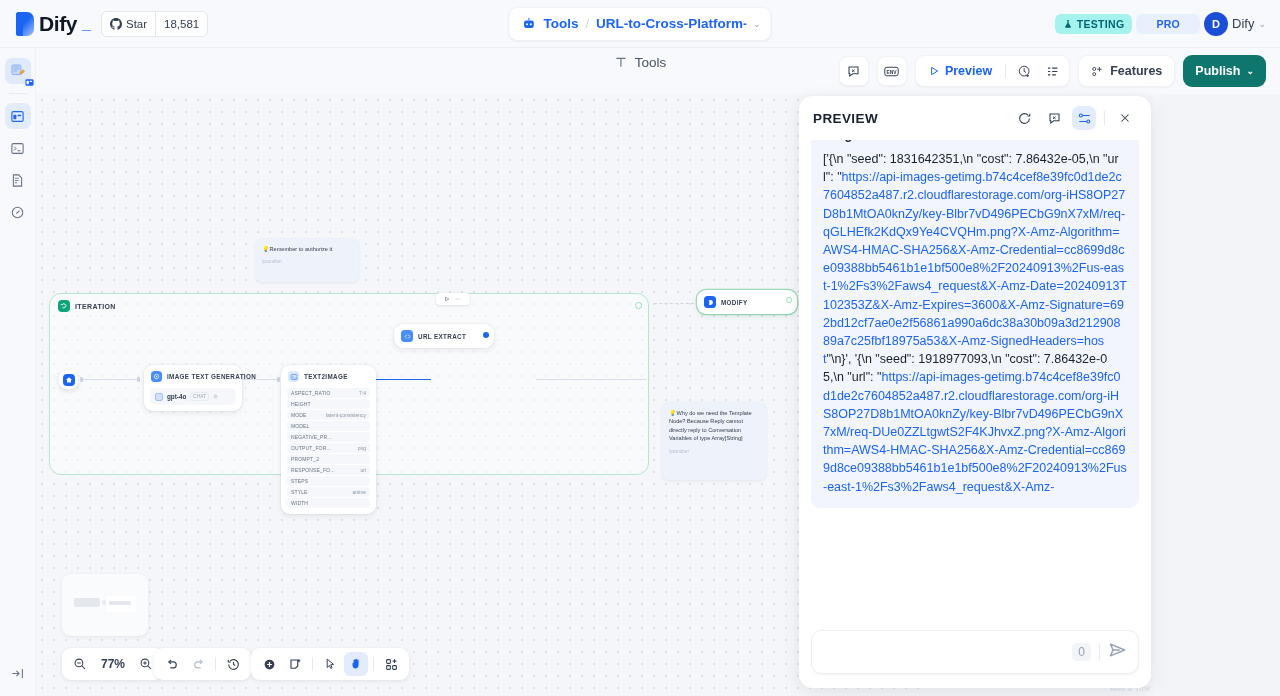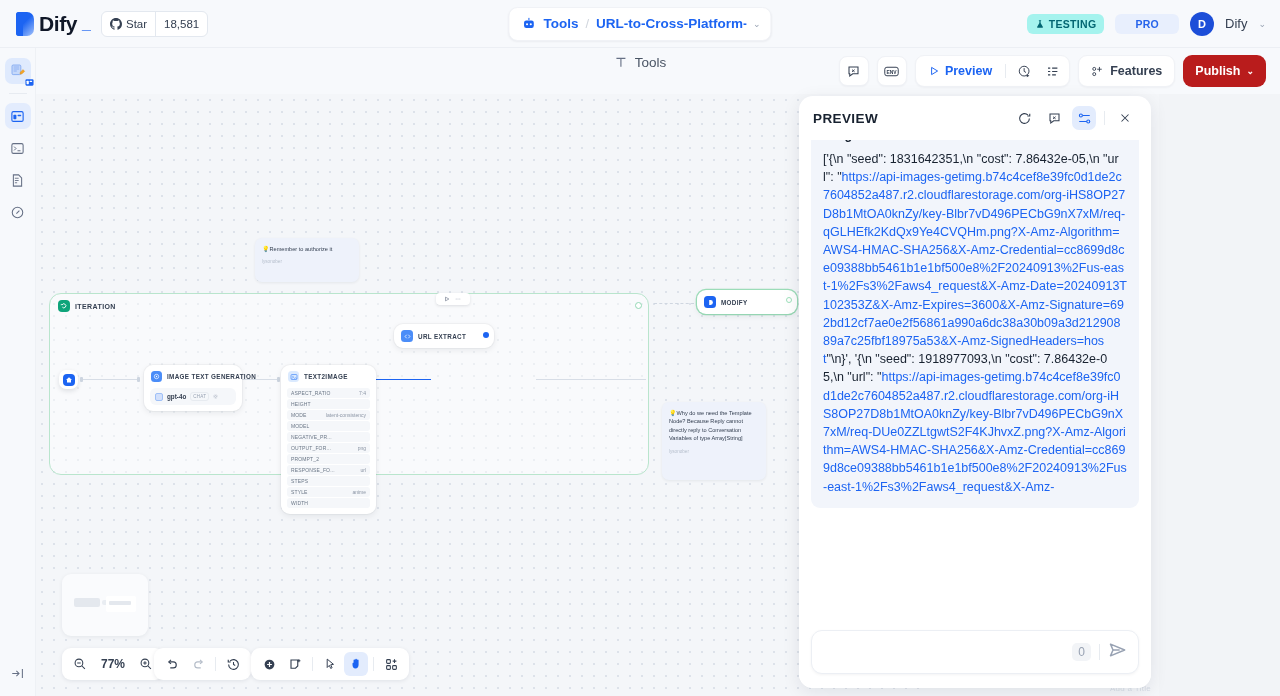--- a/index.html
+++ b/index.html
@@ -53,21 +53,21 @@
   .nav-item.pill {
     background:#fff; box-shadow:0 1px 2px rgba(16,24,40,.05);
     border:1px solid #f0f2f6;
     padding:0 10px 0 12px; gap:7px; height:34px;
   }
   .nav-studio { color:#1c64f2; font-weight:600; }
   .nav-sep { color:#d0d5dd; font-size:13px; }
   .nav-wf { color:#1c64f2; font-weight:600; font-size:13.5px; max-width:150px; overflow:hidden; white-space:nowrap;}
   .chev { font-size:9px; color:#98a2b3; }
 
-  .tb-right { position:absolute; right:14px; display:flex; align-items:center; gap:11px; }
+  .tb-right { position:absolute; right:14px; display:flex; align-items:center; gap:4px; }
   .badge-testing {
     display:flex; align-items:center; gap:4px;
     background:#a5f3ee; color:#036672; font-size:10.5px; font-weight:700;
     padding:4px 8px; border-radius:6px; letter-spacing:.3px;
   }
   .badge-pro {
     background:#e8effd; color:#2563eb; font-size:10.5px; font-weight:700;
     padding:4px 20px; border-radius:6px; letter-spacing:.3px;
   }
   .avatar {
@@ -99,21 +99,21 @@
   .grp-icon { width:26px; height:26px; display:flex; align-items:center; justify-content:center;
     border-radius:6px; cursor:pointer; }
   .vline { width:1px; height:14px; background:#e7ebf0; margin:0 3px; }
   .features-btn {
     display:flex; align-items:center; gap:6px; height:32px; padding:0 12px;
     background:#fff; border:1px solid #f0f2f6; border-radius:9px; font-size:12.5px;
     color:#354052; font-weight:600; cursor:pointer; box-shadow:0 1px 2px rgba(16,24,40,.04);
   }
   .publish-btn {
     display:flex; align-items:center; gap:6px; height:32px; padding:0 12px;
-    background:#b91c1c; color:#fff; border-radius:9px; font-size:12.5px; font-weight:600;
+    background:#0f766e; color:#fff; border-radius:9px; font-size:12.5px; font-weight:600;
     cursor:pointer;
   }
 
   
   .rail {
     position:absolute; top:48px; left:0; width:36px; height:648px;
     background:#f7f9fc; display:flex; flex-direction:column; align-items:center;
     padding-top:10px; gap:6px; z-index:35; border-right:1px solid #eef1f5;
   }
   .rail-ico { width:26px; height:26px; border-radius:7px; display:flex; align-items:center;

